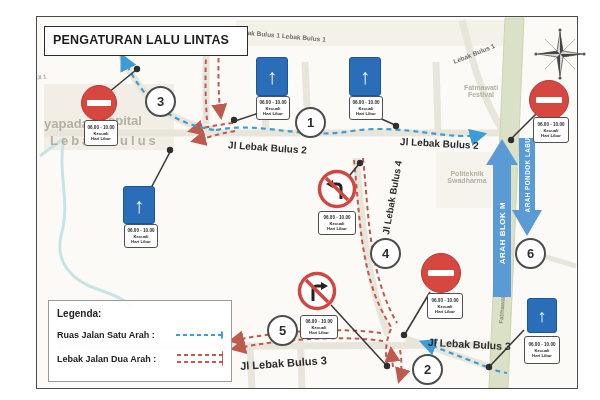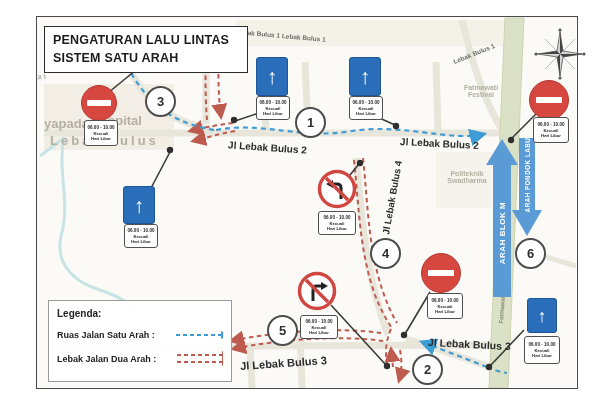--- a/index.html
+++ b/index.html
@@ -272,21 +272,20 @@
     <polygon points="5,27 24,24 27,27" fill="#444"></polygon>
     <circle cx="27" cy="3" r="1.6" fill="#555"></circle>
       <circle cx="51" cy="27" r="1.6" fill="#555"></circle>
     <circle cx="27" cy="51" r="1.6" fill="#555"></circle>
       <circle cx="3" cy="27" r="1.6" fill="#555"></circle>
   </svg>
 </div>
 
 <div class="abs title-box">
   <div>PENGATURAN LALU LINTAS</div>
-  <div>SISTEM SATU ARAH</div>
 </div>
 
 <div class="abs legend-box">
   <div class="legend-head">Legenda:</div>
   <div class="legend-row">
     <span class="lab">Ruas Jalan Satu Arah :</span>
     <svg width="56" height="10">
       <line x1="0" y1="5" x2="45" y2="5" stroke="#3d9bd6" stroke-width="2" stroke-dasharray="4,3"></line>
       <polygon points="45,1 45,9 54,5" fill="#3d9bd6"></polygon>
     </svg>

